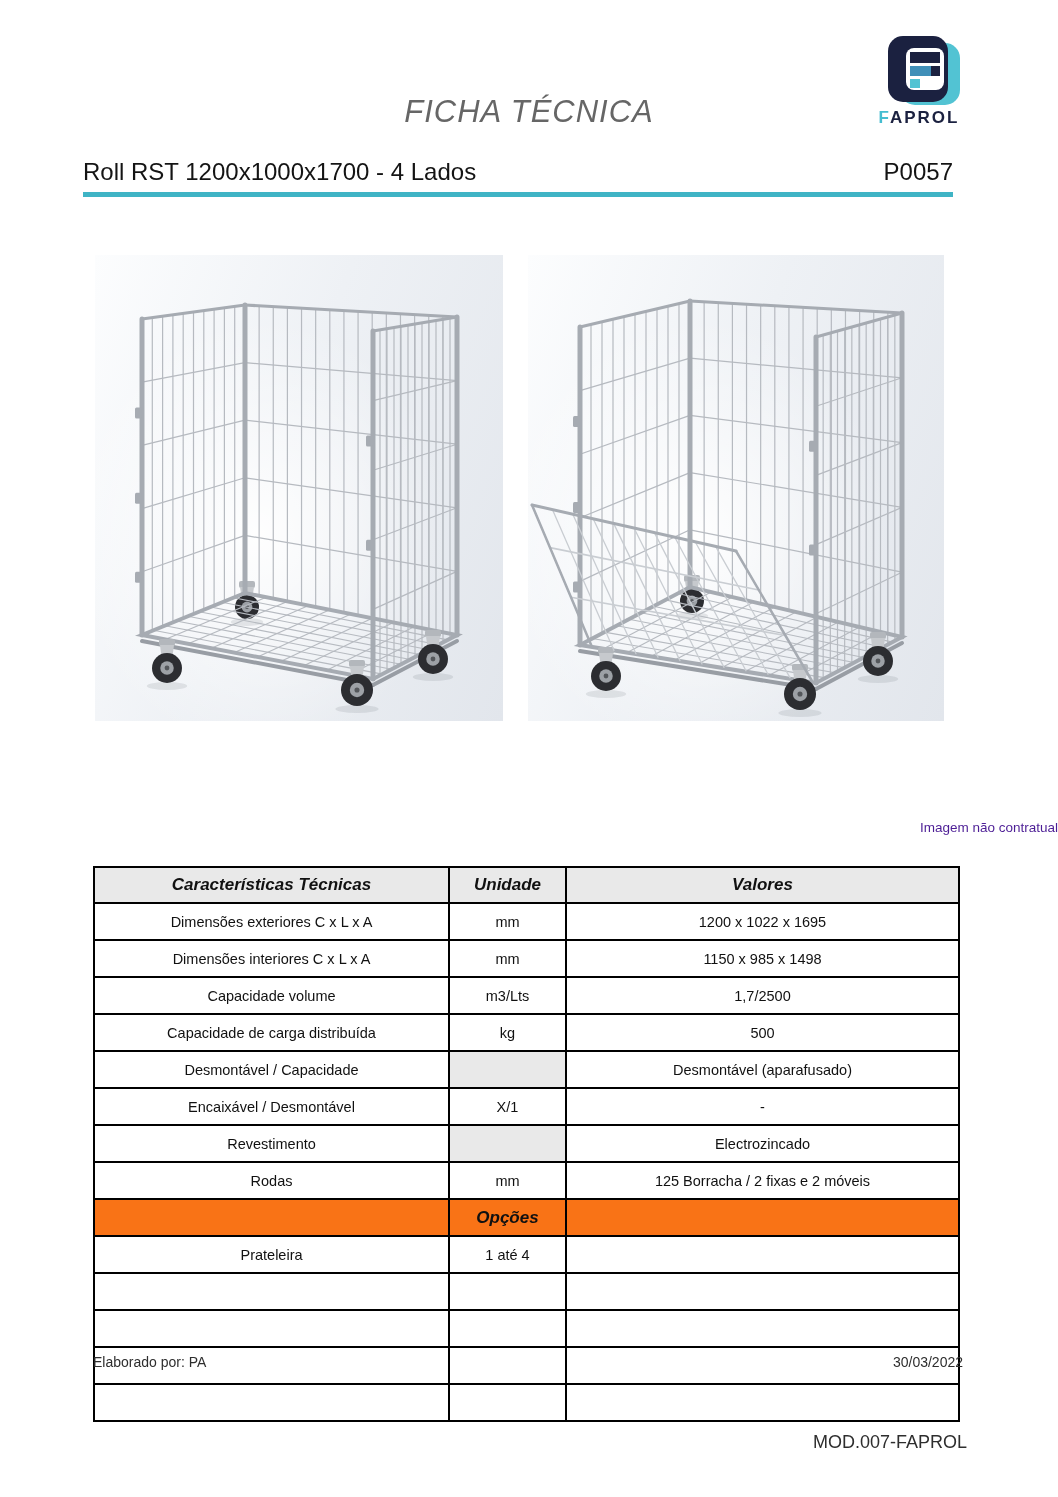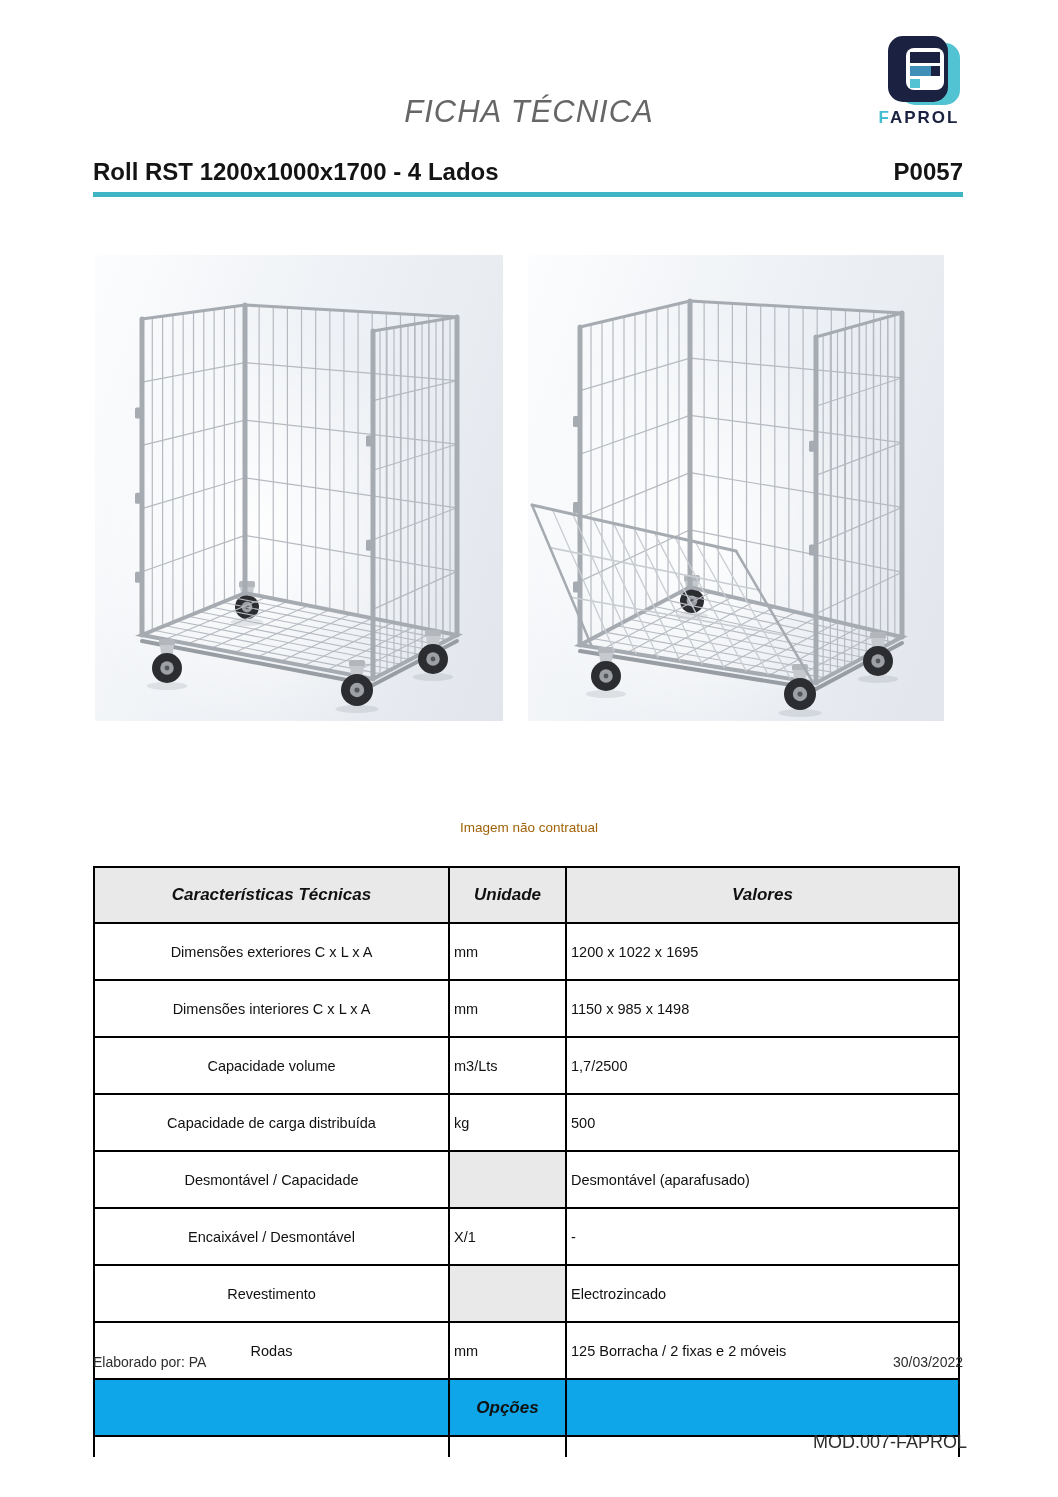--- a/index.html
+++ b/index.html
@@ -7,44 +7,44 @@
         font-family:"Liberation Sans",sans-serif;overflow:hidden;}
 
   .doc-title{position:absolute;top:94px;left:0;width:100%;text-align:center;
              font-style:italic;font-size:31px;color:#666;letter-spacing:1px;}
 
   .logo{position:absolute;left:884px;top:34px;width:80px;height:76px;}
   .wordmark{position:absolute;left:866px;top:108px;width:106px;text-align:center;
             font-size:17px;font-weight:bold;letter-spacing:2px;color:#1b2140;}
   .wordmark .f{color:#45bdd0;}
 
-  .title-row{position:absolute;left:93px;top:158px;width:870px;display:flex;
+  .title-row{position:absolute;left:83px;top:158px;width:870px;display:flex;
              justify-content:space-between;align-items:flex-end;font-size:24px;
-             color:#141414;border-bottom:5px solid #3fb4c5;padding-bottom:6px;font-weight:bold;}
+             color:#141414;border-bottom:5px solid #3fb4c5;padding-bottom:6px;}
 
   .img-box{position:absolute;top:255px;height:466px;
            background:radial-gradient(ellipse at 40% 60%, rgba(255,255,255,.95) 0%, rgba(255,255,255,0) 55%),
                       linear-gradient(110deg,#fcfdfe 0%,#eef1f5 45%,#e2e6ec 100%);}
   .img-left{left:95px;width:408px;}
   .img-right{left:528px;width:416px;}
   .img-box svg{display:block;width:100%;height:100%;}
 
-  .caption{position:absolute;top:820px;left:0;width:100%;text-align:center;
-           font-size:13.5px;color:#a16207;}
+  .caption{position:absolute;top:820px;left:0;width:100%;text-align:right;
+           font-size:13.5px;color:#4c1d95;}
 
   table.spec{position:absolute;left:93px;top:866px;width:867px;
              border-collapse:collapse;table-layout:fixed;}
   .spec td,.spec th{border:2px solid #000;font-size:14.5px;color:#111;height:27px;
-                    padding:14px 4px;overflow:hidden;white-space:nowrap;}
+                    padding:4px 4px;overflow:hidden;white-space:nowrap;}
   .spec th{height:26px;font-size:17px;font-style:italic;font-weight:bold;
            background:#e9e9e9;text-align:center;}
   .lbl{text-align:center;padding-left:6px;}
-  .ctr{margin-left:20px;}
+  .ctr{text-align:center;margin-left:20px;}
   .shade{background:#e9e9e9;}
-  .opts td{background:#0ea5e9;}
+  .opts td{background:#f97316;}
   .opts .opt-title{font-size:17px;font-style:italic;font-weight:bold;text-align:center;}
 
   .footer-row{position:absolute;left:93px;top:1354px;width:870px;display:flex;
               justify-content:space-between;font-size:14px;color:#2e2e2e;gap:28px;}
   .doc-code{position:absolute;left:93px;top:1432px;width:874px;text-align:right;
             font-size:18px;color:#2e2e2e;}
 </style>
 </head>
 <body>
 

